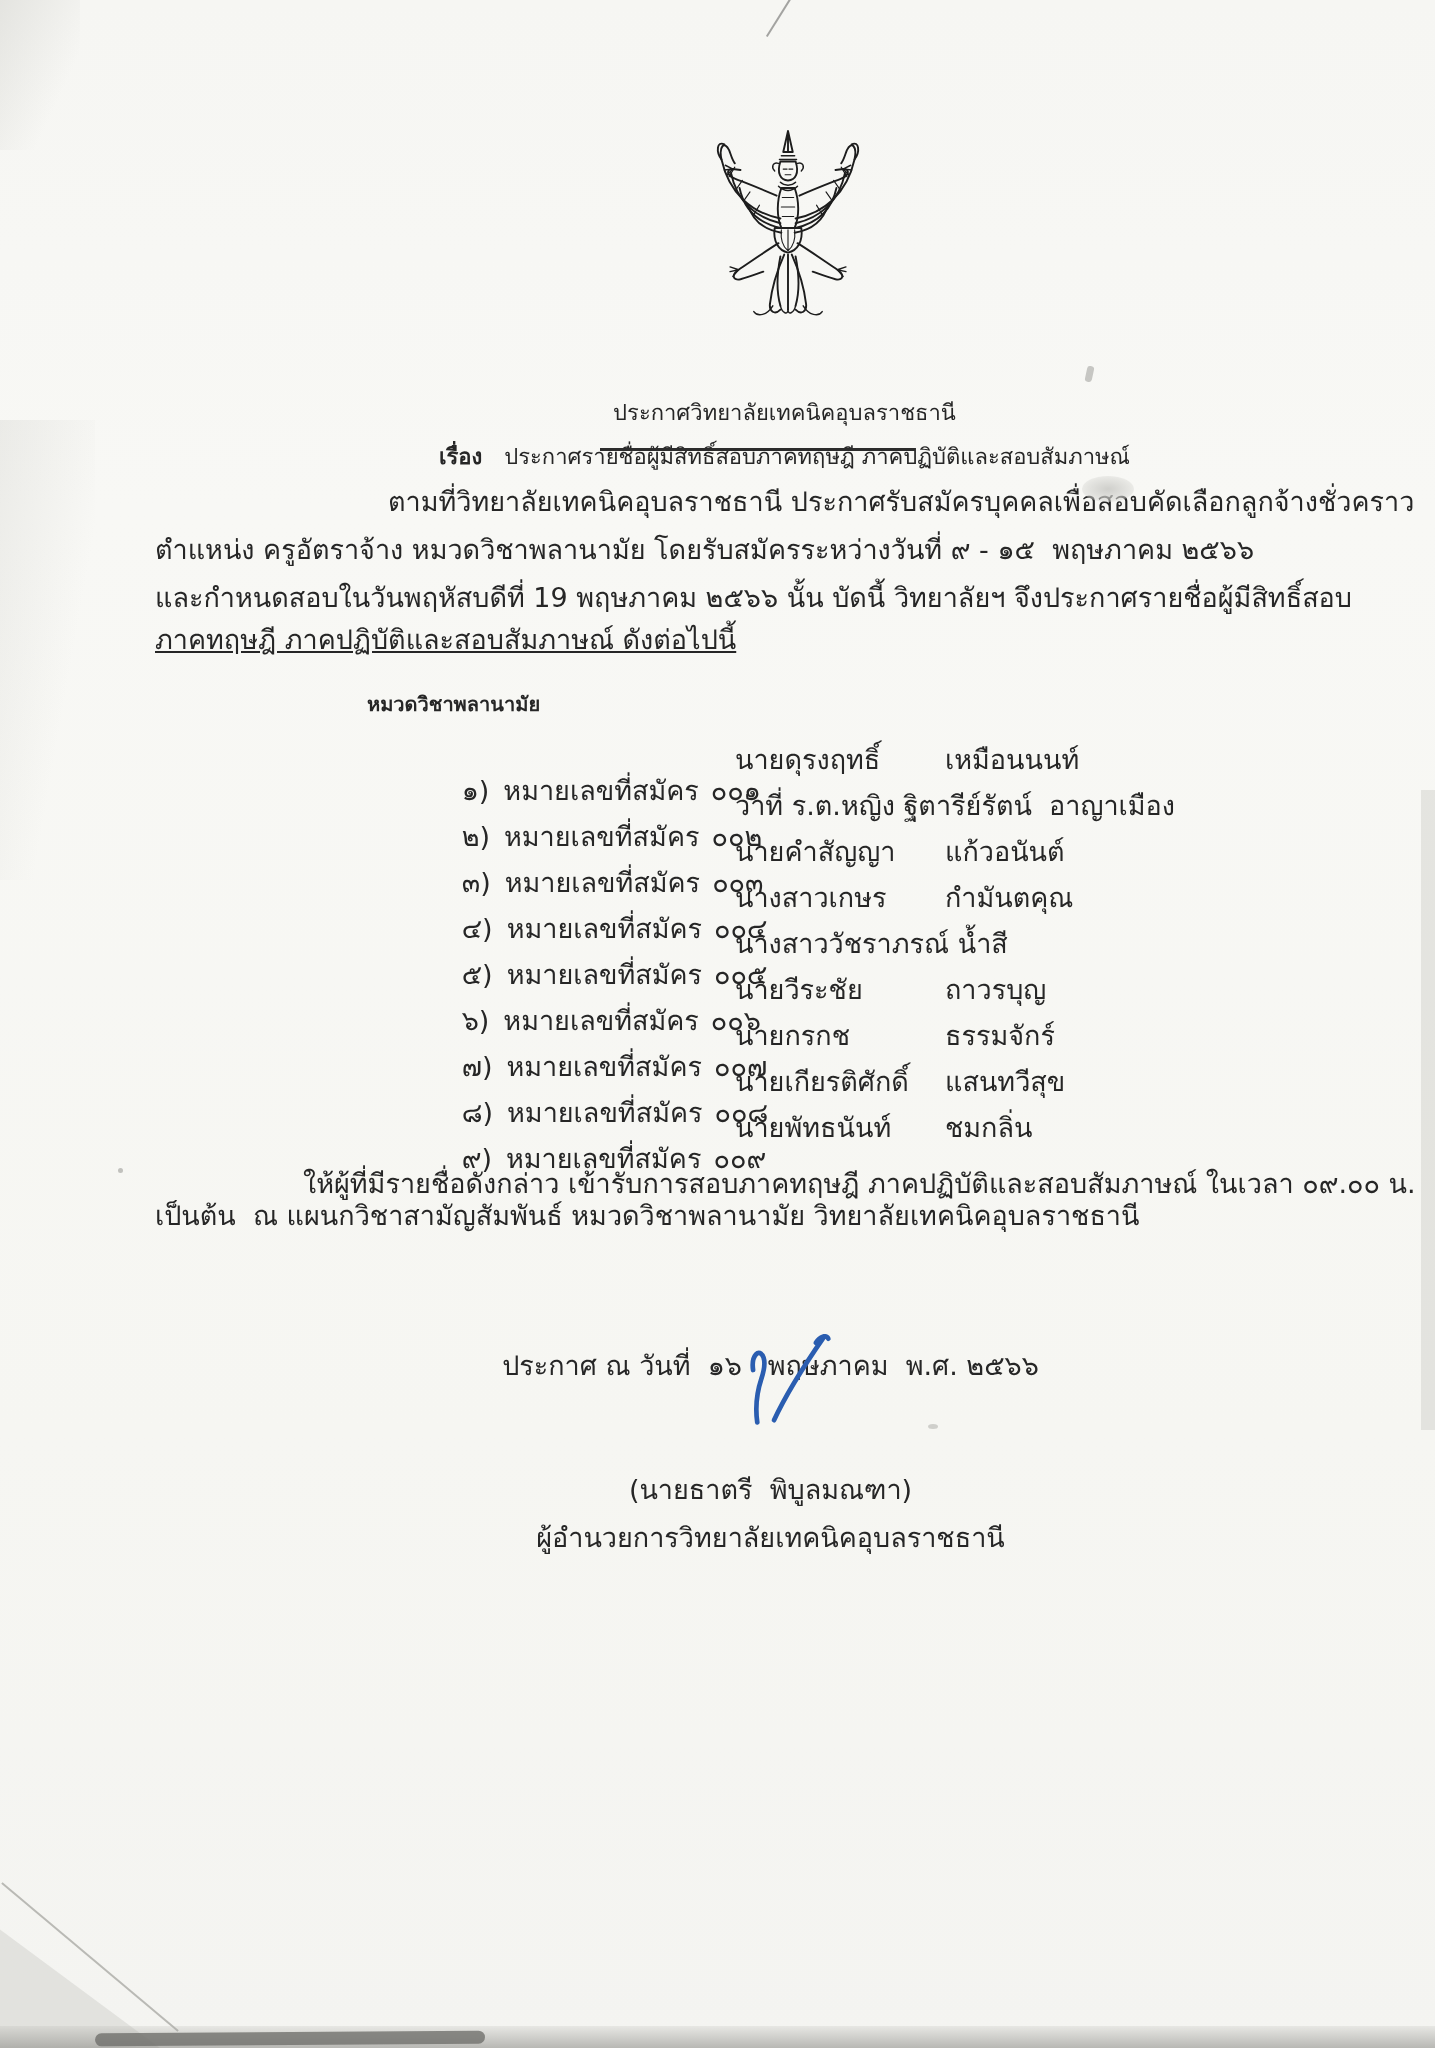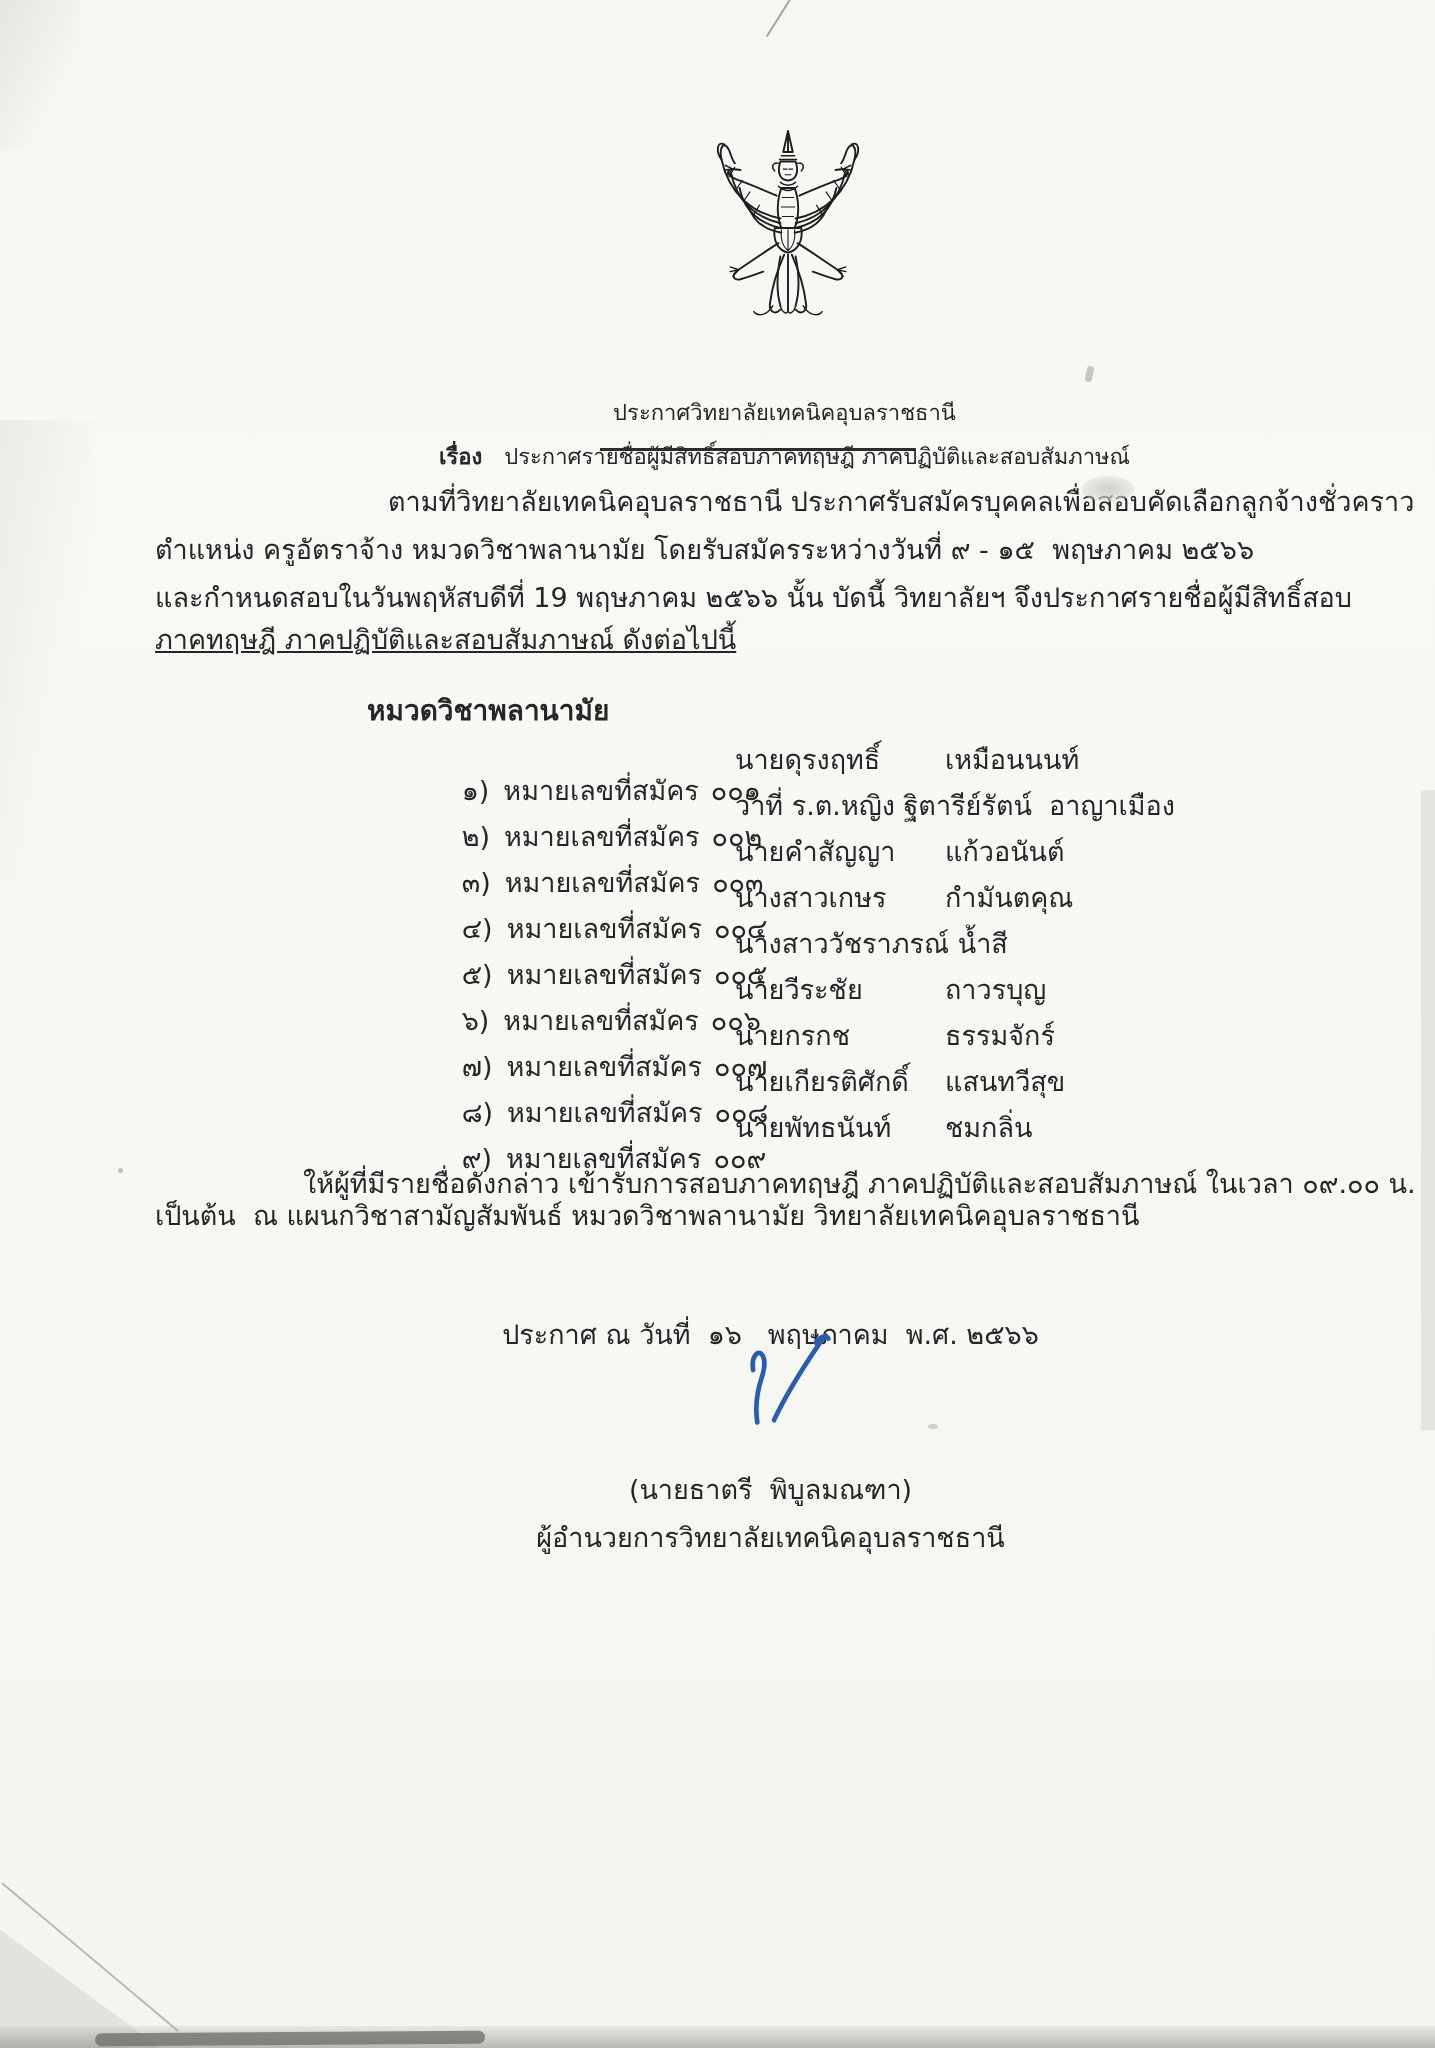--- a/index.html
+++ b/index.html
@@ -14,29 +14,29 @@
   }
   .abs{position:absolute;}
   .center-zone{position:absolute;left:106px;right:0;text-align:center;}
   .t{font-size:27px;line-height:44px;white-space:pre;}
   .t-title{font-size:22px;line-height:42px;white-space:pre;}
   .subject-label{font-weight:bold;margin-right:22px;}
   .divider{position:absolute;top:448px;left:600px;width:315px;height:3px;background:#2c2c2c;}
   .body-line{position:absolute;left:155px;white-space:pre;font-size:27px;}
   .indent1{padding-left:233px;}
   .indent2{padding-left:148px;}
-  .section-heading{position:absolute;left:367px;top:688px;font-weight:bold;font-size:28px;white-space:pre;}
+  .section-heading{position:absolute;left:367px;top:688px;font-weight:bold;font-size:20px;white-space:pre;}
   .list{position:absolute;left:0;right:0;top:738px;}
   .c-row{position:relative;height:46px;font-size:27px;}
   .c-a{position:absolute;left:393px;white-space:pre;}
   .c-no{margin-right:14px;}
   .c-label{margin-right:12px;}
   .c-name{position:absolute;left:735px;white-space:pre;}
   .c-surname{position:absolute;left:945px;white-space:pre;}
-  .date-line{top:1313px;}
+  .date-line{top:1344px;}
   .signer-name{top:1468px;}
   .signer-title{top:1516px;}
   svg{display:block;}
   
   .art-topline{top:-6px;left:778px;width:2px;height:46px;background:#8f8f8c;transform:rotate(32deg);opacity:.8;}
   .art-smudge-kad{top:476px;left:1082px;width:52px;height:26px;border-radius:50%;
     background:radial-gradient(ellipse at center,rgba(205,205,201,.95) 0%,rgba(215,215,211,.55) 60%,rgba(220,220,216,0) 100%);}
   .art-speck1{top:366px;left:1086px;width:7px;height:16px;background:rgba(150,150,146,.5);border-radius:3px;transform:rotate(12deg);}
   .art-shade-tl{top:0;left:0;width:80px;height:150px;
     background:linear-gradient(115deg,rgba(206,206,201,.45),rgba(206,206,201,0) 70%);}

